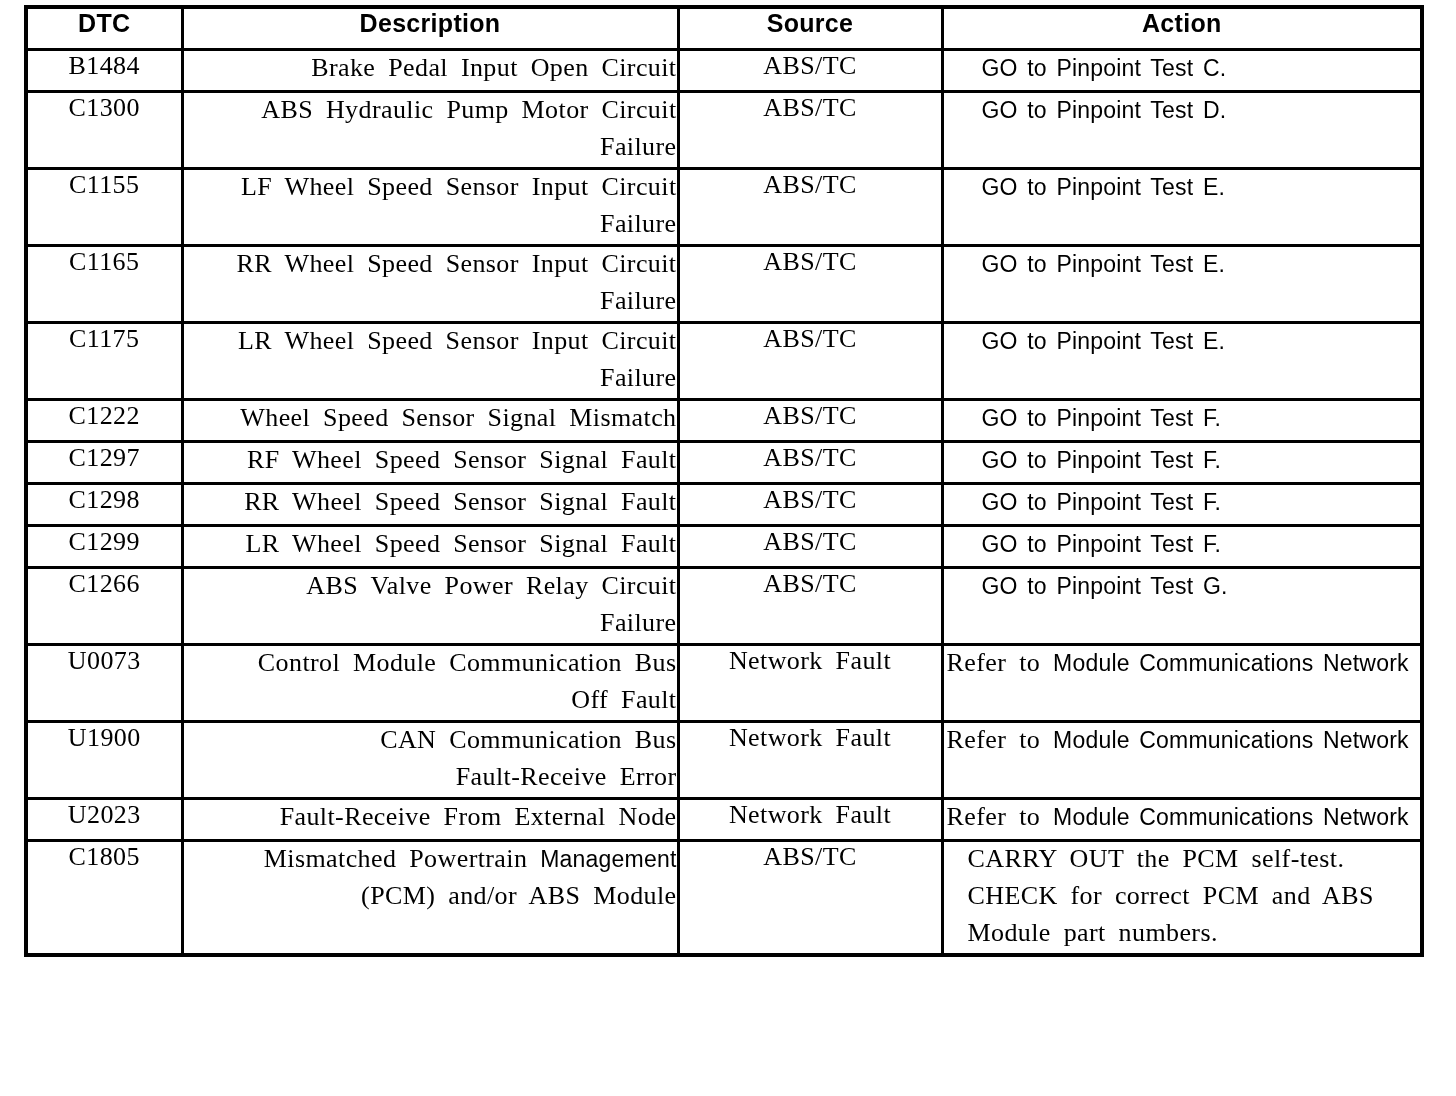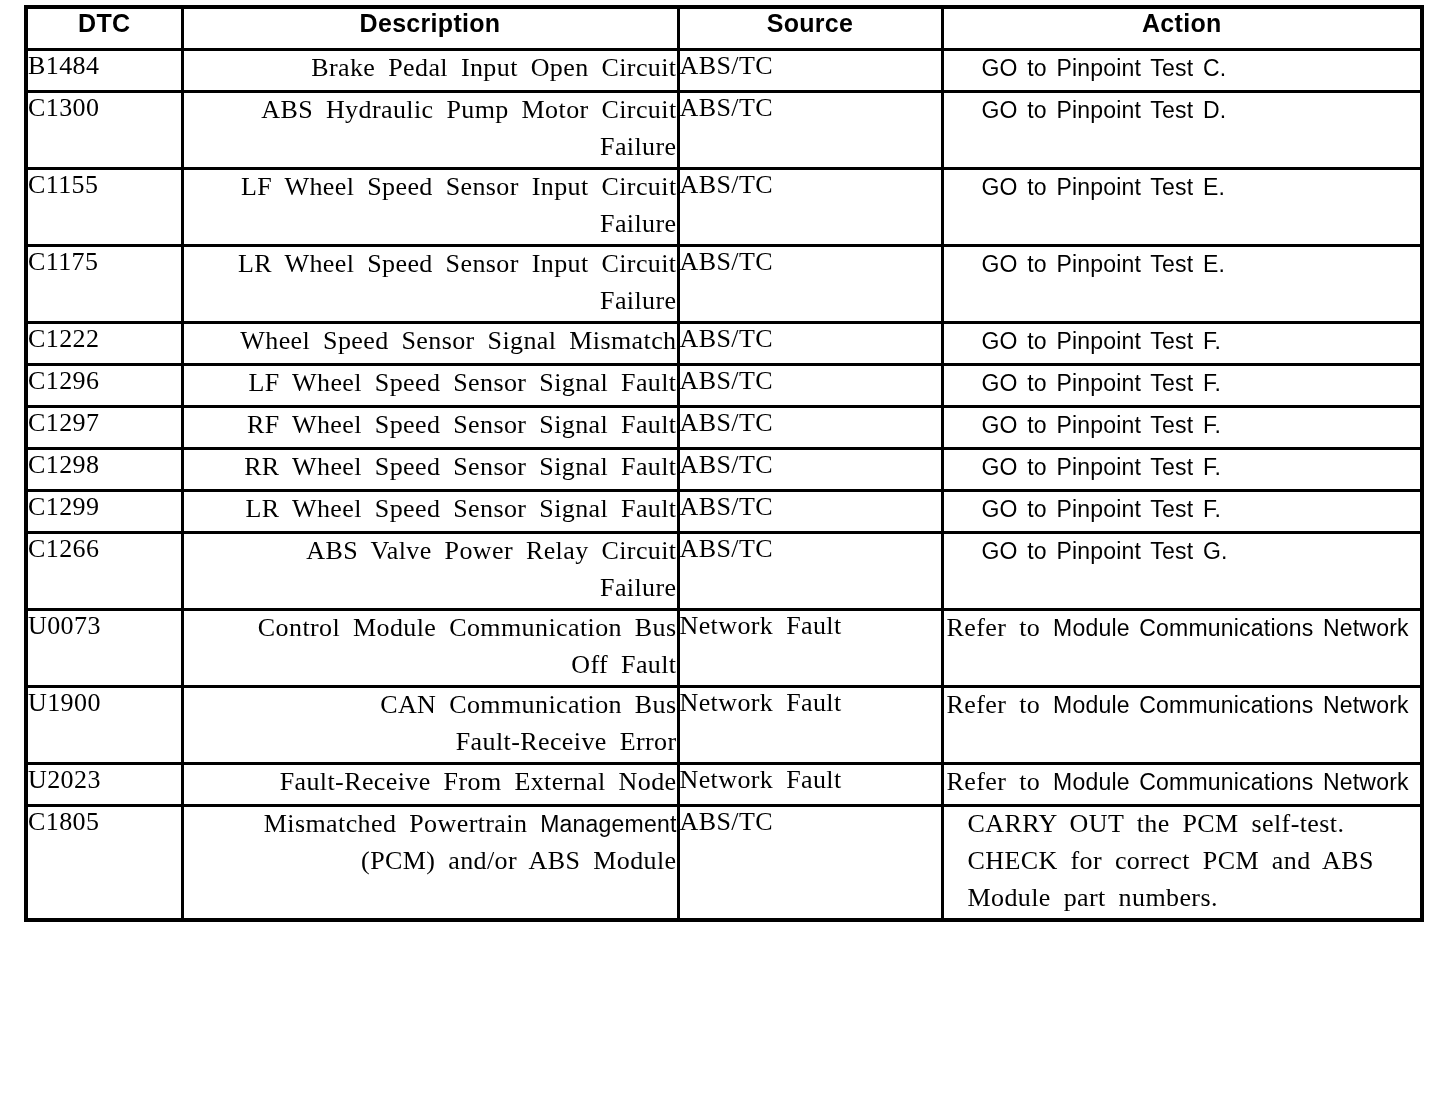--- a/index.html
+++ b/index.html
@@ -41,21 +41,21 @@
     font-size: 25px;
     letter-spacing: 0.3px;
     text-align: center;
     vertical-align: middle;
   }
   .line {
     line-height: 34px;
     white-space: nowrap;
   }
   td.cell-dtc, td.cell-source {
-    text-align: left;
+    text-align: center;
     padding-top: 5px;
   }
   td.cell-desc {
     padding: 5px 4px 0 15px;
     text-align: right;
   }
   td.cell-action { padding-top: 6px; }
   td.cell-action.indent-wide   { padding-left: 38px; }
   td.cell-action.indent-medium { padding-left: 24px; }
   td.cell-action.indent-narrow { padding-left: 3px; }
@@ -118,44 +118,45 @@
           <td class="cell-desc">
             <div class="line"><span class="seg-serif">LF Wheel Speed Sensor Input Circuit</span></div>
             <div class="line"><span class="seg-serif">Failure</span></div>
           </td>
           <td class="cell-source"><span class="seg-serif">ABS/TC</span></td>
           <td class="cell-action indent-wide">
             <div class="line"><span class="seg-sans">GO to Pinpoint Test E.</span></div>
           </td>
         </tr>
         <tr class="lines-2">
+          <td class="cell-dtc"><span class="seg-serif">C1165</span></td>
+          <td class="cell-desc">
+            <div class="line"><span class="seg-serif">RR Wheel Speed Sensor Input Circuit</span></div>
+            <div class="line"><span class="seg-serif">Failure</span></div>
+          </td>
+          <td class="cell-source"><span class="seg-serif">ABS/TC</span></td>
+          <td class="cell-action indent-wide">
+            <div class="line"><span class="seg-sans">GO to Pinpoint Test E.</span></div>
+          </td>
+        </tr>
+        <tr class="lines-2">
           <td class="cell-dtc"><span class="seg-serif">C1175</span></td>
           <td class="cell-desc">
             <div class="line"><span class="seg-serif">LR Wheel Speed Sensor Input Circuit</span></div>
             <div class="line"><span class="seg-serif">Failure</span></div>
           </td>
           <td class="cell-source"><span class="seg-serif">ABS/TC</span></td>
           <td class="cell-action indent-wide">
             <div class="line"><span class="seg-sans">GO to Pinpoint Test E.</span></div>
           </td>
         </tr>
         <tr class="lines-1">
           <td class="cell-dtc"><span class="seg-serif">C1222</span></td>
           <td class="cell-desc">
             <div class="line"><span class="seg-serif">Wheel Speed Sensor Signal Mismatch</span></div>
-          </td>
-          <td class="cell-source"><span class="seg-serif">ABS/TC</span></td>
-          <td class="cell-action indent-wide">
-            <div class="line"><span class="seg-sans">GO to Pinpoint Test F.</span></div>
-          </td>
-        </tr>
-        <tr class="lines-1">
-          <td class="cell-dtc"><span class="seg-serif">C1296</span></td>
-          <td class="cell-desc">
-            <div class="line"><span class="seg-serif">LF Wheel Speed Sensor Signal Fault</span></div>
           </td>
           <td class="cell-source"><span class="seg-serif">ABS/TC</span></td>
           <td class="cell-action indent-wide">
             <div class="line"><span class="seg-sans">GO to Pinpoint Test F.</span></div>
           </td>
         </tr>
         <tr class="lines-1">
           <td class="cell-dtc"><span class="seg-serif">C1297</span></td>
           <td class="cell-desc">
             <div class="line"><span class="seg-serif">RF Wheel Speed Sensor Signal Fault</span></div>

